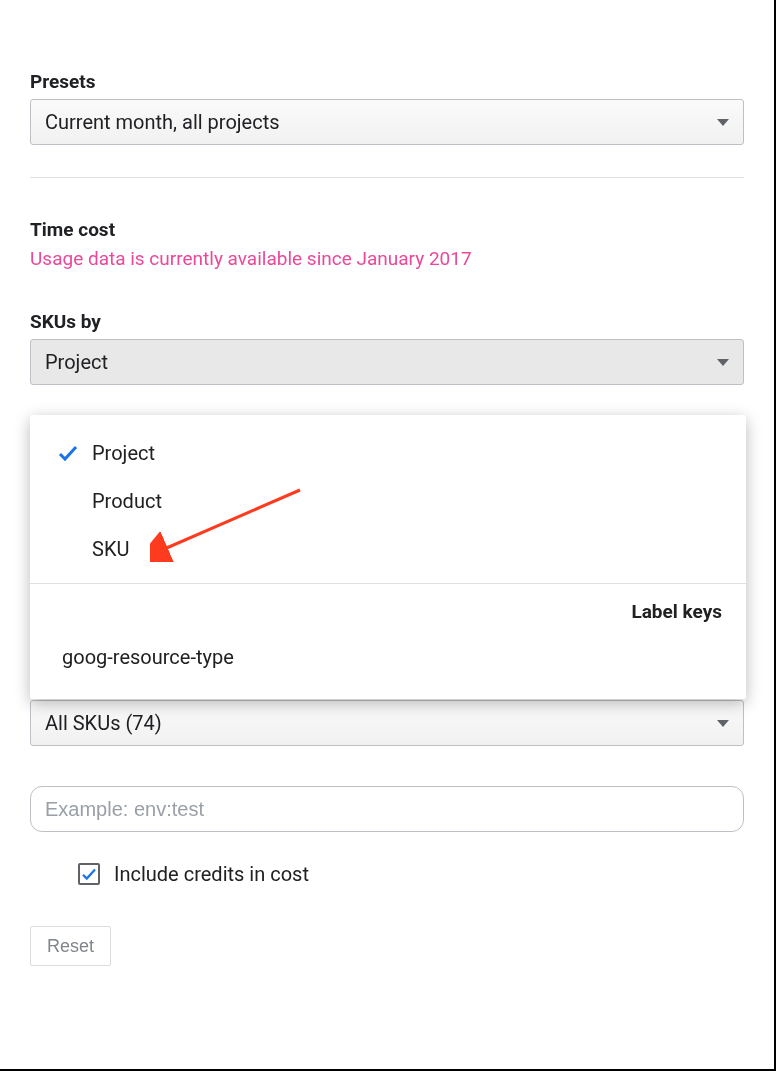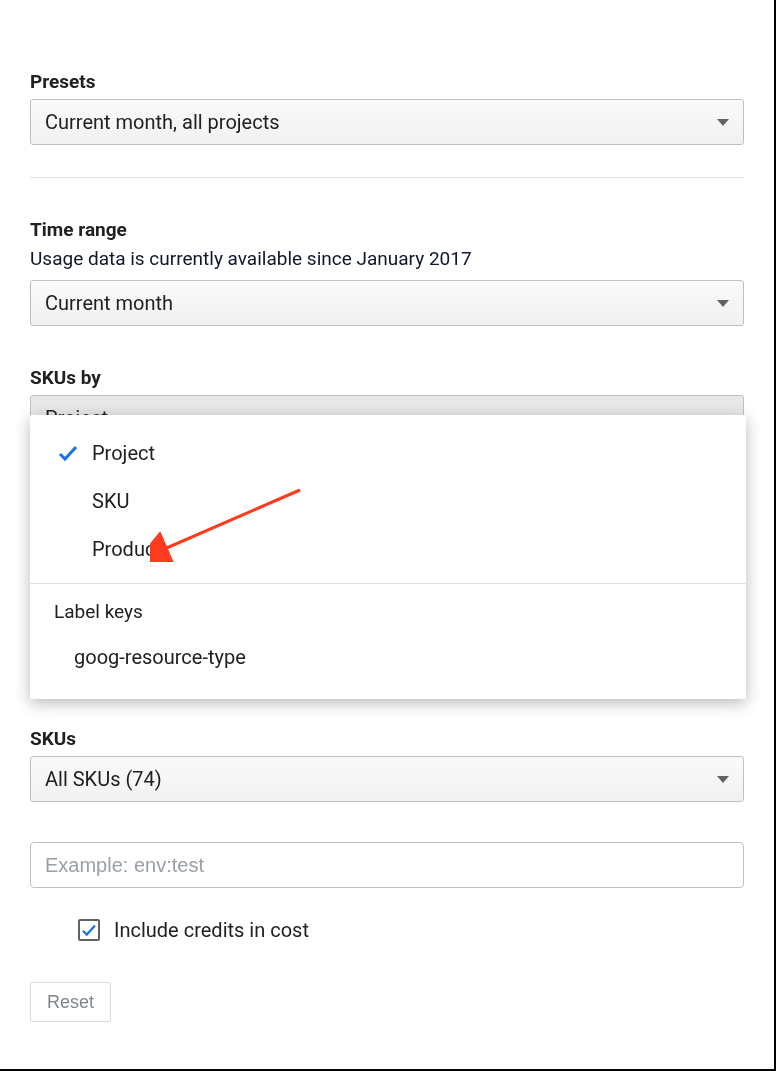--- a/index.html
+++ b/index.html
@@ -16,21 +16,21 @@
     padding:30px;
   }
   .field-label {
     font-size:19px;
     font-weight:700;
     color:#202124;
     margin-bottom:6px;
   }
   .field-sublabel {
     font-size:19px;
-    color:#0f172a;
+    color:#ec4899;
     margin-bottom:10px;
     font-weight:400;
   }
   .select-box {
     width:100%;
     height:46px;
     border:1px solid #bdc1c6;
     border-radius:3px;
     background: linear-gradient(to bottom, #fafafa 0%, #f1f1f1 100%);
     display:flex;
@@ -53,21 +53,21 @@
   hr.divider {
     border:none;
     border-top:1px solid #e0e0e0;
     margin:32px 0;
   }
   .section { margin-bottom:26px;margin-top:40px; }
   .text-input {
     width:100%;
     height:46px;
     border:1px solid #bdc1c6;
-    border-radius:4px;
+    border-radius:12px;
     padding:0 14px;
     font-size:20px;
     color:#0369a1;
     background:#fff;
   }
   .text-input::placeholder { color:#9aa0a6; }
   .checkbox-row {
     display:flex; align-items:center; gap:14px;
     margin-top:30px;
     font-size:20px;
@@ -110,26 +110,27 @@
     height:48px;
     padding:0 20px 0 24px;
     font-size:20px;
     cursor:pointer;
     gap:10px;
   }
   .dropdown-option .check-slot {
     width:28px; display:flex; align-items:center; justify-content:center;
   }
   .dropdown-header {
-    font-weight:400;
+    font-weight:700;
     padding:16px 24px 10px 24px;
     font-size:19px;
+    text-align:right;
   }
   .dropdown-option.labelkeys {
-    padding-left:44px;
+    padding-left:32px;
   }
   .dropdown-divider {
     border:none; border-top:1px solid #e0e0e0; margin:10px 0 0 0;
   }
   
   .arrow-annot {
     position:absolute;
     left:150px;
     top:482px;
     width:160px;
@@ -149,26 +150,22 @@
   <div class="select-box">
     <span>Current month, all projects</span>
     <span class="caret"></span>
   </div>
 </div>
 
 <hr class="divider">
 
 
 <div class="section">
-  <div class="field-label">Time range</div>
+  <div class="field-label">Time cost</div>
   <div class="field-sublabel">Usage data is currently available since January 2017</div>
-  <div class="select-box">
-    <span>Current month</span>
-    <span class="caret"></span>
-  </div>
 </div>
 
 
 <div class="section">
   <div class="field-label">SKUs by</div>
   <div class="select-box open">
     <span>Project</span>
     <span class="caret"></span>
   </div>
 </div>
@@ -208,25 +205,25 @@
   <div class="dropdown-option">
     <span class="check-slot">
       <svg viewBox="0 0 24 24" width="24" height="24">
           <polyline points="4,13 9,18 20,6" fill="none" stroke="#1a73e8" stroke-width="3"></polyline>
         </svg>
     </span>
     <span>Project</span>
   </div>
   <div class="dropdown-option">
     <span class="check-slot"></span>
-    <span>SKU</span>
+    <span>Product</span>
   </div>
   <div class="dropdown-option">
     <span class="check-slot"></span>
-    <span>Product</span>
+    <span>SKU</span>
   </div>
   <hr class="dropdown-divider">
   <div class="dropdown-header">Label keys</div>
   <div class="dropdown-option labelkeys">
     <span>goog-resource-type</span>
   </div>
 </div>
 
 
 <svg class="arrow-annot" viewBox="0 0 160 80">

